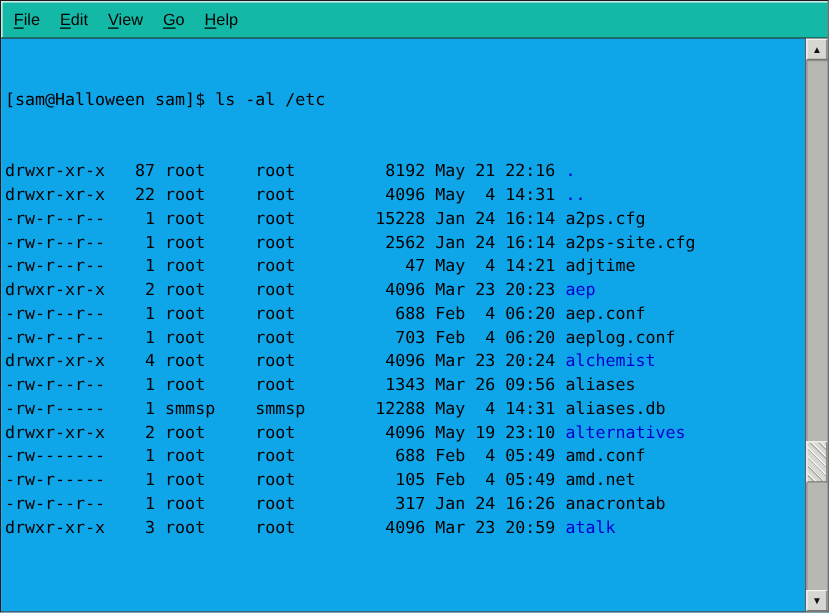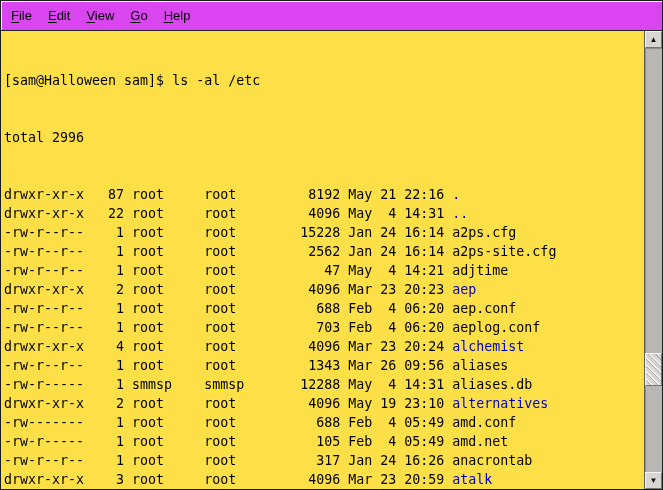--- a/index.html
+++ b/index.html
@@ -12,31 +12,31 @@
     width: 663px; height: 490px;
     box-sizing: border-box;
     border: 1px solid #1c1c1c;
     display: flex; flex-direction: column;
     background: #e8e6e3;
   }
   .menubar {
     flex: 0 0 29px; height: 29px;
     display: flex; align-items: center;
     padding-left: 2px;
-    background: #d946ef;
+    background: #14b8a6;
     border-bottom: 1px solid #242424;
     box-shadow: inset 0 1px 0 #f8f7f5, inset 1px 0 0 #f8f7f5;
     font-size: 13px; color: #000;
   }
   .menu-item { padding: 3px 8px; cursor: default; }
   .menu-item .mnemonic { text-decoration: underline; text-underline-offset: 2px; }
   .content { flex: 1; display: flex; min-height: 0; }
   .terminal {
     flex: 1; min-width: 0;
-    background: #fde047;
+    background: #0ea5e9;
     color: #000000;
     overflow: hidden;
     padding: 2px 0 0 3px;
     font-family: "DejaVu Sans Mono", monospace;
     font-size: 13.3px; line-height: 19px;
     white-space: pre;
     border-right: 1px solid #5f5d59;
   }
   .term-line { height: 19px; }
   .name-dir { color: var(--dir-color); }
@@ -77,21 +77,20 @@
   <div class="menubar" id="menubar">
       <span class="menu-item"><span class="mnemonic">F</span>ile</span>
       <span class="menu-item"><span class="mnemonic">E</span>dit</span>
       <span class="menu-item"><span class="mnemonic">V</span>iew</span>
       <span class="menu-item"><span class="mnemonic">G</span>o</span>
       <span class="menu-item"><span class="mnemonic">H</span>elp</span>
     </div>
   <div class="content">
     <div class="terminal" id="terminal-body">
       <div class="term-line"><span>[sam@Halloween sam]$ </span><span>ls -al /etc</span></div>
-      <div class="term-line">total 2996</div>
       <div id="listing"><div class="term-line"><span>drwxr-xr-x   87 root     root         8192 May 21 22:16 </span><span class="name-dir">.</span></div><div class="term-line"><span>drwxr-xr-x   22 root     root         4096 May  4 14:31 </span><span class="name-dir">..</span></div><div class="term-line"><span>-rw-r--r--    1 root     root        15228 Jan 24 16:14 </span><span class="name-file">a2ps.cfg</span></div><div class="term-line"><span>-rw-r--r--    1 root     root         2562 Jan 24 16:14 </span><span class="name-file">a2ps-site.cfg</span></div><div class="term-line"><span>-rw-r--r--    1 root     root           47 May  4 14:21 </span><span class="name-file">adjtime</span></div><div class="term-line"><span>drwxr-xr-x    2 root     root         4096 Mar 23 20:23 </span><span class="name-dir">aep</span></div><div class="term-line"><span>-rw-r--r--    1 root     root          688 Feb  4 06:20 </span><span class="name-file">aep.conf</span></div><div class="term-line"><span>-rw-r--r--    1 root     root          703 Feb  4 06:20 </span><span class="name-file">aeplog.conf</span></div><div class="term-line"><span>drwxr-xr-x    4 root     root         4096 Mar 23 20:24 </span><span class="name-dir">alchemist</span></div><div class="term-line"><span>-rw-r--r--    1 root     root         1343 Mar 26 09:56 </span><span class="name-file">aliases</span></div><div class="term-line"><span>-rw-r-----    1 smmsp    smmsp       12288 May  4 14:31 </span><span class="name-file">aliases.db</span></div><div class="term-line"><span>drwxr-xr-x    2 root     root         4096 May 19 23:10 </span><span class="name-dir">alternatives</span></div><div class="term-line"><span>-rw-------    1 root     root          688 Feb  4 05:49 </span><span class="name-file">amd.conf</span></div><div class="term-line"><span>-rw-r-----    1 root     root          105 Feb  4 05:49 </span><span class="name-file">amd.net</span></div><div class="term-line"><span>-rw-r--r--    1 root     root          317 Jan 24 16:26 </span><span class="name-file">anacrontab</span></div><div class="term-line"><span>drwxr-xr-x    3 root     root         4096 Mar 23 20:59 </span><span class="name-dir">atalk</span></div></div>
     </div>
     <div class="scrollbar">
       <div class="sb-btn">
           <span>▲</span>
         </div>
       <div class="trough">
         <div class="thumb"></div>
       </div>
       <div class="sb-btn">

